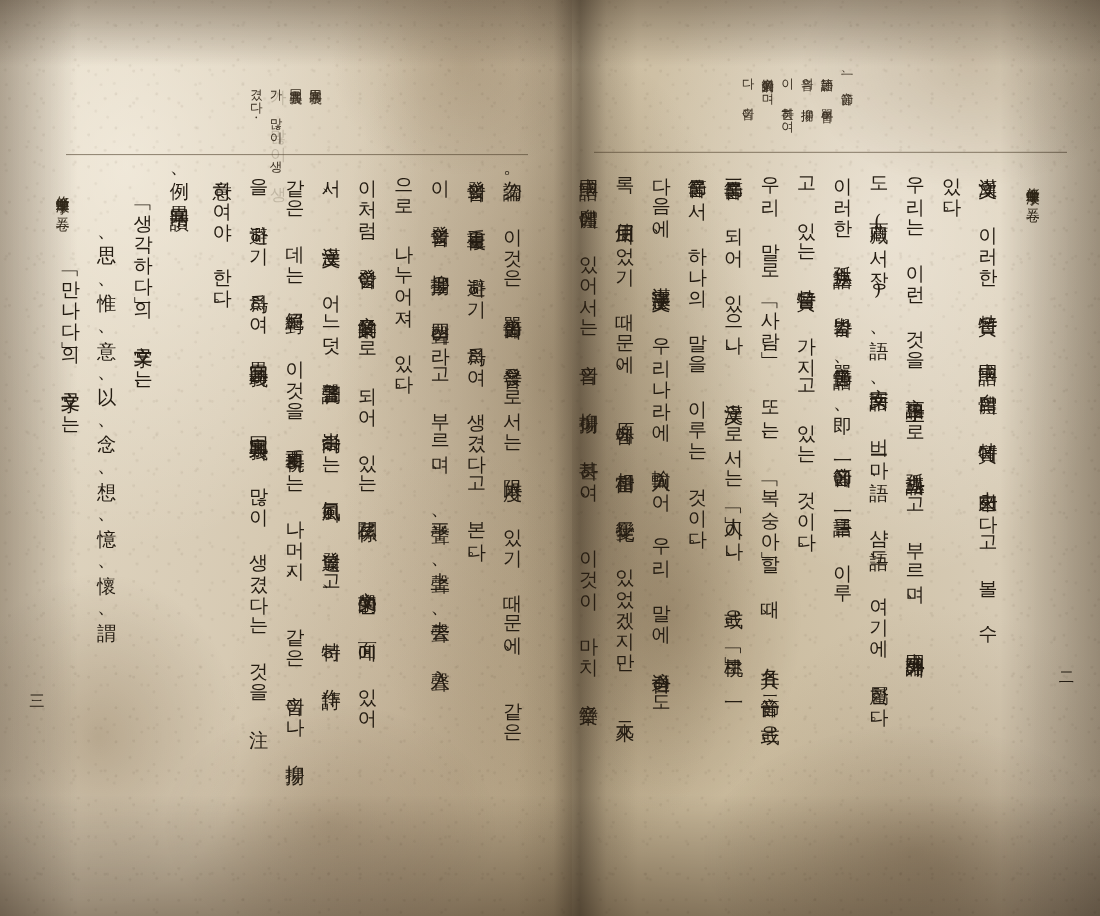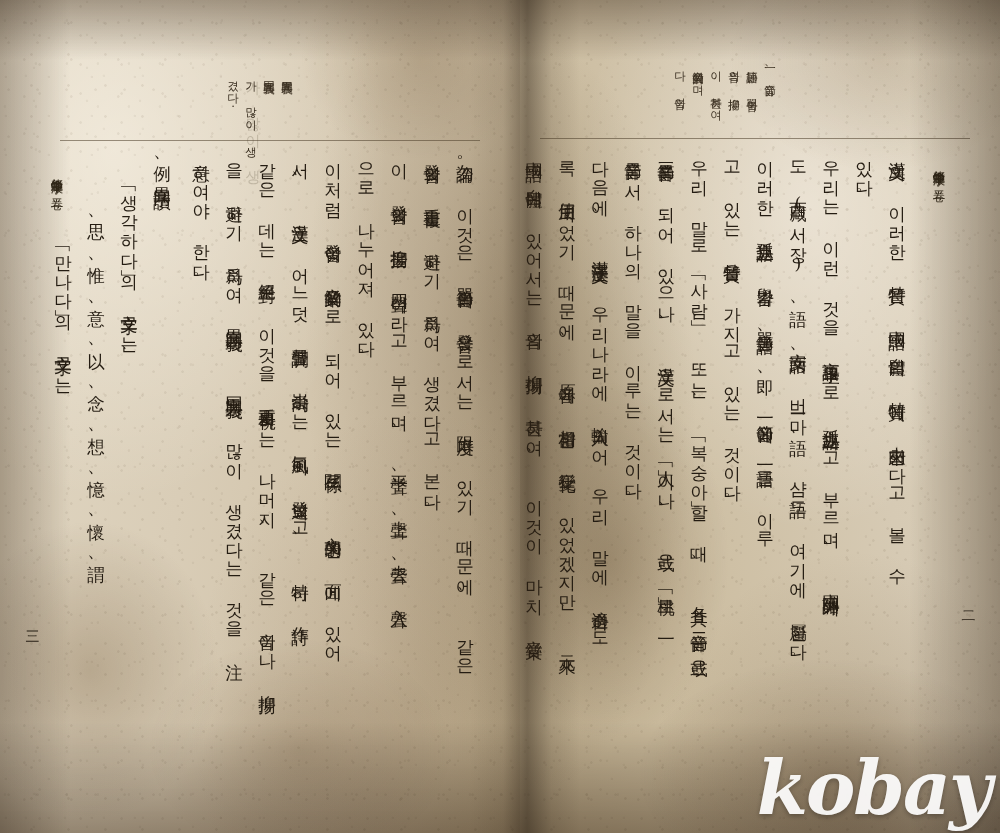--- a/index.html
+++ b/index.html
@@ -268,14 +268,13 @@
     <div class="vtext body-col" style="right:420px;">록 使用되었기 때문에、 原音에 相當한 變化도 있었겠지만、 元來</div>
     <div class="vtext body-col" style="right:453px;">中國語 自體에 있어서는 音의 抑揚이 甚하여、 이것이 마치 音樂</div>
   </div>
 
   <div class="gutter"></div>
   <div class="edge-dark-top"></div>
   <div class="edge-dark-bottom"></div>
   <div class="edge-dark-left"></div>
   <div class="edge-dark-right"></div>
 
-  <div id="watermark">kobay</div>
 </div>
 
 </body></html>

